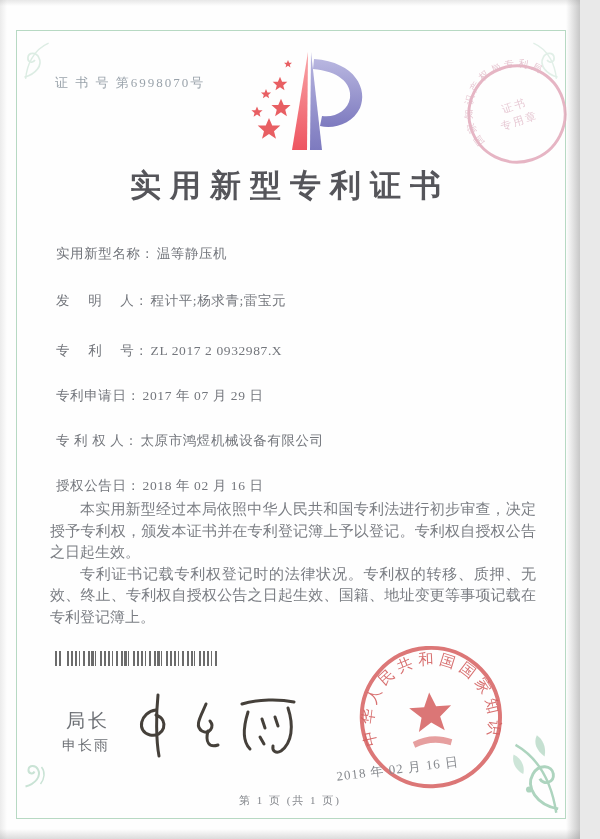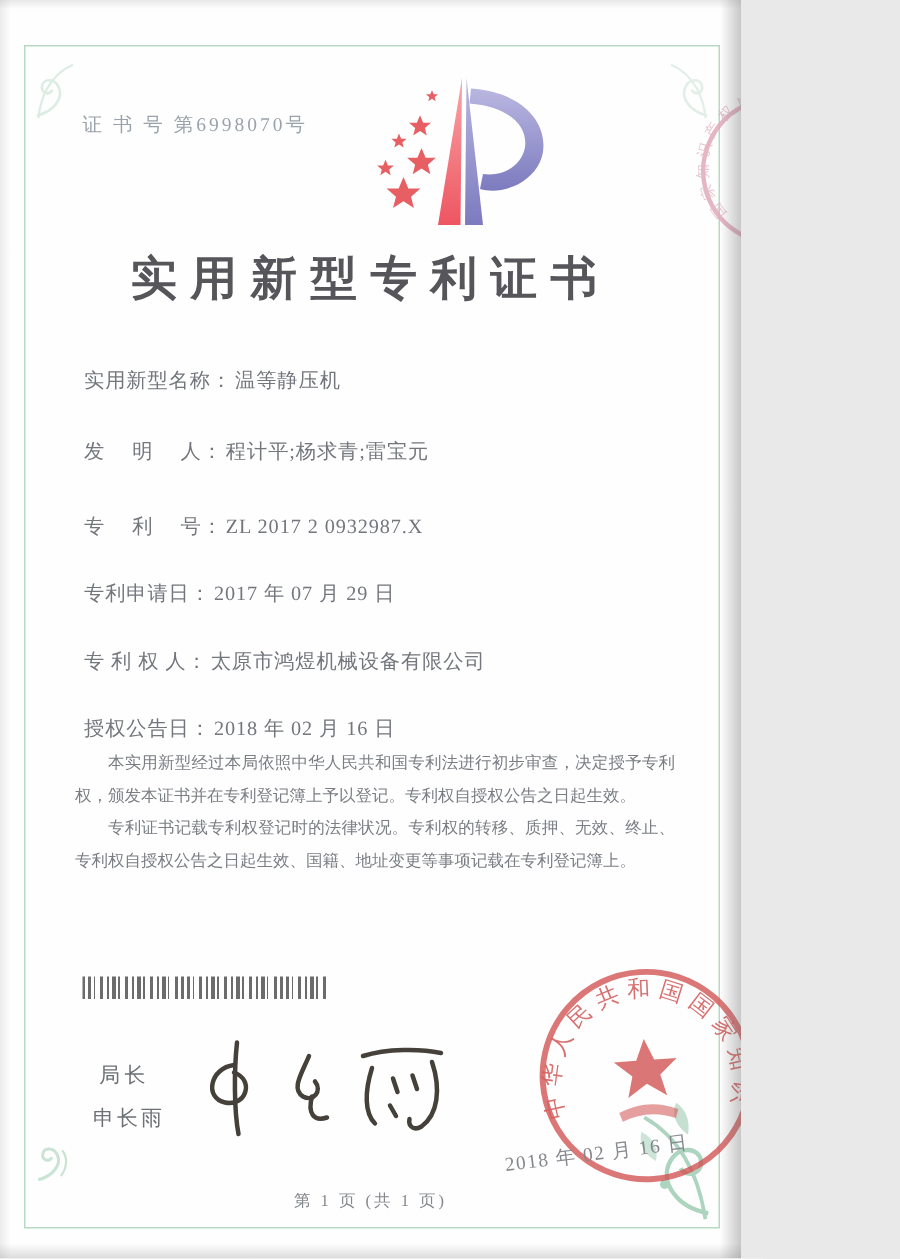--- a/index.html
+++ b/index.html
@@ -1,16 +1,16 @@
 <!DOCTYPE html>
 <html><head>
 <meta charset="utf-8">
 <style>
   html,body{margin:0;padding:0;background:#e9e9e9;}
-  .screen{position:relative;width:494px;height:839px;background:#fefefe;overflow:hidden;
+  .screen{position:relative;width:580px;height:839px;background:#fefefe;overflow:hidden;
           font-family:"Liberation Serif","DejaVu Serif",serif;}
   
   .edge{position:absolute;pointer-events:none;}
   .edge.right{top:0;right:0;width:14px;height:100%;background:linear-gradient(to right,rgba(255,255,255,0),rgba(110,110,110,.38));}
   .edge.bottom{left:0;bottom:0;width:100%;height:10px;background:linear-gradient(to bottom,rgba(255,255,255,0),rgba(130,130,130,.28));}
   .edge.top{left:0;top:0;width:100%;height:6px;background:linear-gradient(to top,rgba(255,255,255,0),rgba(150,150,150,.22));}
   .edge.left{left:0;top:0;width:7px;height:100%;background:linear-gradient(to left,rgba(255,255,255,0),rgba(150,150,150,.18));}
 
   .frame{position:absolute;left:16px;right:14px;top:30px;bottom:20px;border:1px solid #b7d9c3;}
 
@@ -26,29 +26,29 @@
 
   .stamp{position:absolute;left:463px;top:60px;width:108px;height:108px;transform:rotate(-18deg);opacity:.85;}
 
   .title{position:absolute;left:0;right:0;top:165px;text-align:center;font-size:31px;font-weight:600;
          letter-spacing:9px;color:#55555a;}
 
   .field{position:absolute;left:56px;font-size:13.5px;color:#73767c;letter-spacing:.6px;white-space:nowrap;}
   .f0{top:245px}.f1{top:292px}.f2{top:342px}.f3{top:387px}.f4{top:432px}.f5{top:477px}
   .field .val{margin-left:2px;}
 
-  .bodytext{position:absolute;left:50px;right:44px;top:499px;font-size:11px;line-height:21.5px;
+  .bodytext{position:absolute;left:50px;right:44px;top:499px;font-size:15px;line-height:21.5px;
             color:#7a7d83;text-align:justify;}
   .bodytext p{margin:0;text-indent:2em;}
 
   .barcode{position:absolute;left:55px;top:651px;width:163px;height:15px;opacity:.8;
     background:repeating-linear-gradient(90deg,#474747 0 1.5px,transparent 1.5px 3.5px,#474747 3.5px 6px,
       transparent 6px 7.5px,#474747 7.5px 8.5px,transparent 8.5px 12px,#474747 12px 14px,transparent 14px 16.5px);}
 
-  .sig-title{position:absolute;left:66px;top:708px;font-size:14px;letter-spacing:3px;color:#6d7075;}
+  .sig-title{position:absolute;left:66px;top:708px;font-size:19px;letter-spacing:3px;color:#6d7075;}
   .sig-name{position:absolute;left:62px;top:737px;font-size:14px;letter-spacing:2px;color:#6d7075;}
   .signature{position:absolute;left:122px;top:688px;width:200px;height:82px;}
 
   .seal{position:absolute;left:348px;top:640px;width:166px;height:158px;transform:rotate(-4deg);opacity:.92;}
   .seal-date{position:absolute;left:336px;top:758px;width:160px;font-size:13px;letter-spacing:1px;
              color:#85888d;transform:rotate(-7deg);white-space:nowrap;}
 
   .footer{position:absolute;left:0;right:0;top:793px;text-align:center;font-size:11px;
           letter-spacing:2px;color:#84878c;}
 </style>

